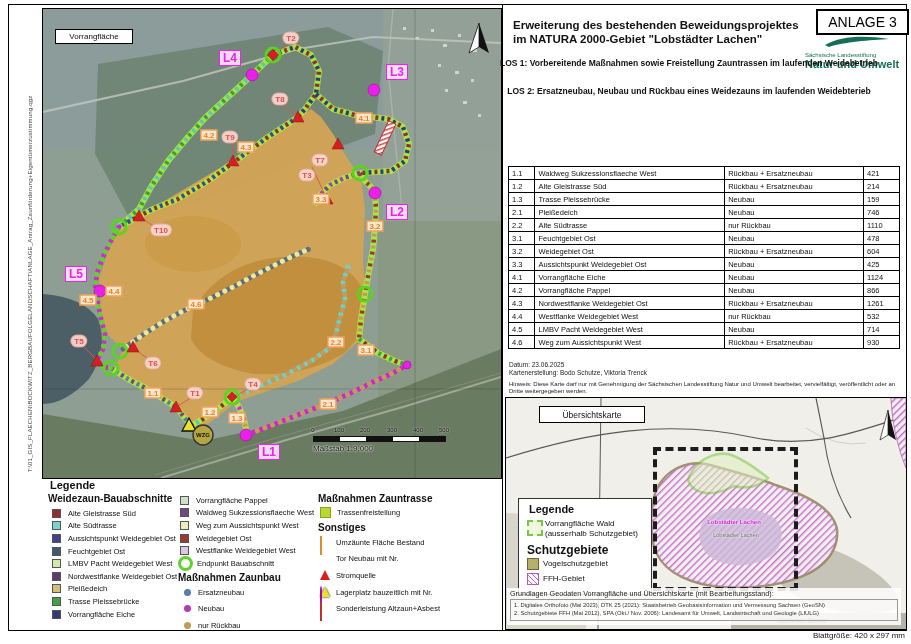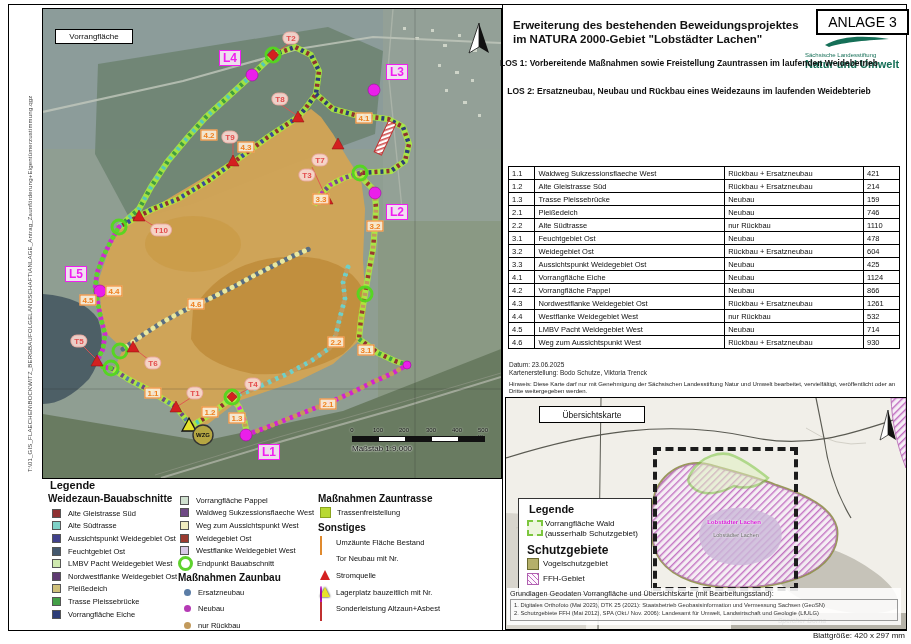--- a/index.html
+++ b/index.html
@@ -10,21 +10,21 @@
   #filepath{left:27px;top:38px;height:434px;width:11px;writing-mode:vertical-rl;transform:rotate(180deg);font-size:6px;color:#444;white-space:nowrap;letter-spacing:.2px;}
   
   #map{left:42px;top:8px;width:458px;height:469px;border:1px solid #000;overflow:hidden;background:#8f9e92;}
   #map svg{position:absolute;left:0;top:0;}
   .maplabel{position:absolute;transform:translate(-50%,-50%);white-space:nowrap;text-shadow:0 0 2px #fff,0 0 2px #fff;}
   .t-label{font-size:8px;font-weight:bold;color:#e34c4c;background:rgba(248,216,208,.92);border:1px solid rgba(230,160,150,.8);border-radius:9px;padding:1px 3px;text-shadow:none;}
   .l-label{font-size:12px;font-weight:bold;color:#f01ef0;background:rgba(252,231,252,.9);border:1.5px solid #f01ef0;padding:0 3px;text-shadow:none;}
   .s-label{font-size:8px;font-weight:bold;color:#ef7f1e;background:rgba(253,238,215,.92);border:1px solid #ef7f1e;padding:0 2px;text-shadow:none;}
   .wzg-label{font-size:6px;font-weight:bold;color:#111;text-shadow:none;}
   #map-frame-label{left:12px;top:20px;width:76px;height:13px;background:#fff;border:1px solid #000;font-size:8px;color:#111;display:flex;align-items:center;justify-content:center;}
-  #scalebox{left:268px;top:418px;width:142px;height:30px;margin-left:39px;}
+  #scalebox{left:268px;top:418px;width:142px;height:30px;}
   #scalebox .tick{position:absolute;top:0;font-size:6px;color:#111;transform:translateX(-50%);text-shadow:0 0 2px #fff;}
   #scalebar{position:absolute;left:2px;top:9px;width:131px;height:4px;border:1px solid #111;background:linear-gradient(90deg,#111 0 20%,#fff 20% 40%,#111 40% 60%,#fff 60% 80%,#111 80% 100%);}
   #scale-label{position:absolute;left:2px;top:17px;font-size:8px;color:#111;text-shadow:0 0 2px #fff,0 0 2px #fff;}
   
   #anlage-box{left:816px;top:9px;width:89px;height:22px;border:2px solid #000;display:flex;align-items:center;justify-content:center;font-size:14px;font-weight:normal;color:#000;background:#fff;}
   #logo{left:805px;top:34px;width:100px;text-align:left;}
   #logo .l1{font-size:6px;color:#156f57;}
   #logo .l2{font-size:11px;font-weight:bold;color:#156f57;}
   #title{left:513px;top:18px;width:300px;font-size:11.5px;font-weight:bold;color:#111;line-height:14px;}
   .los{left:513px;width:350px;font-size:8.5px;font-weight:bold;color:#111;line-height:11px;padding-left:16px;text-indent:-30px;text-align:center;}

